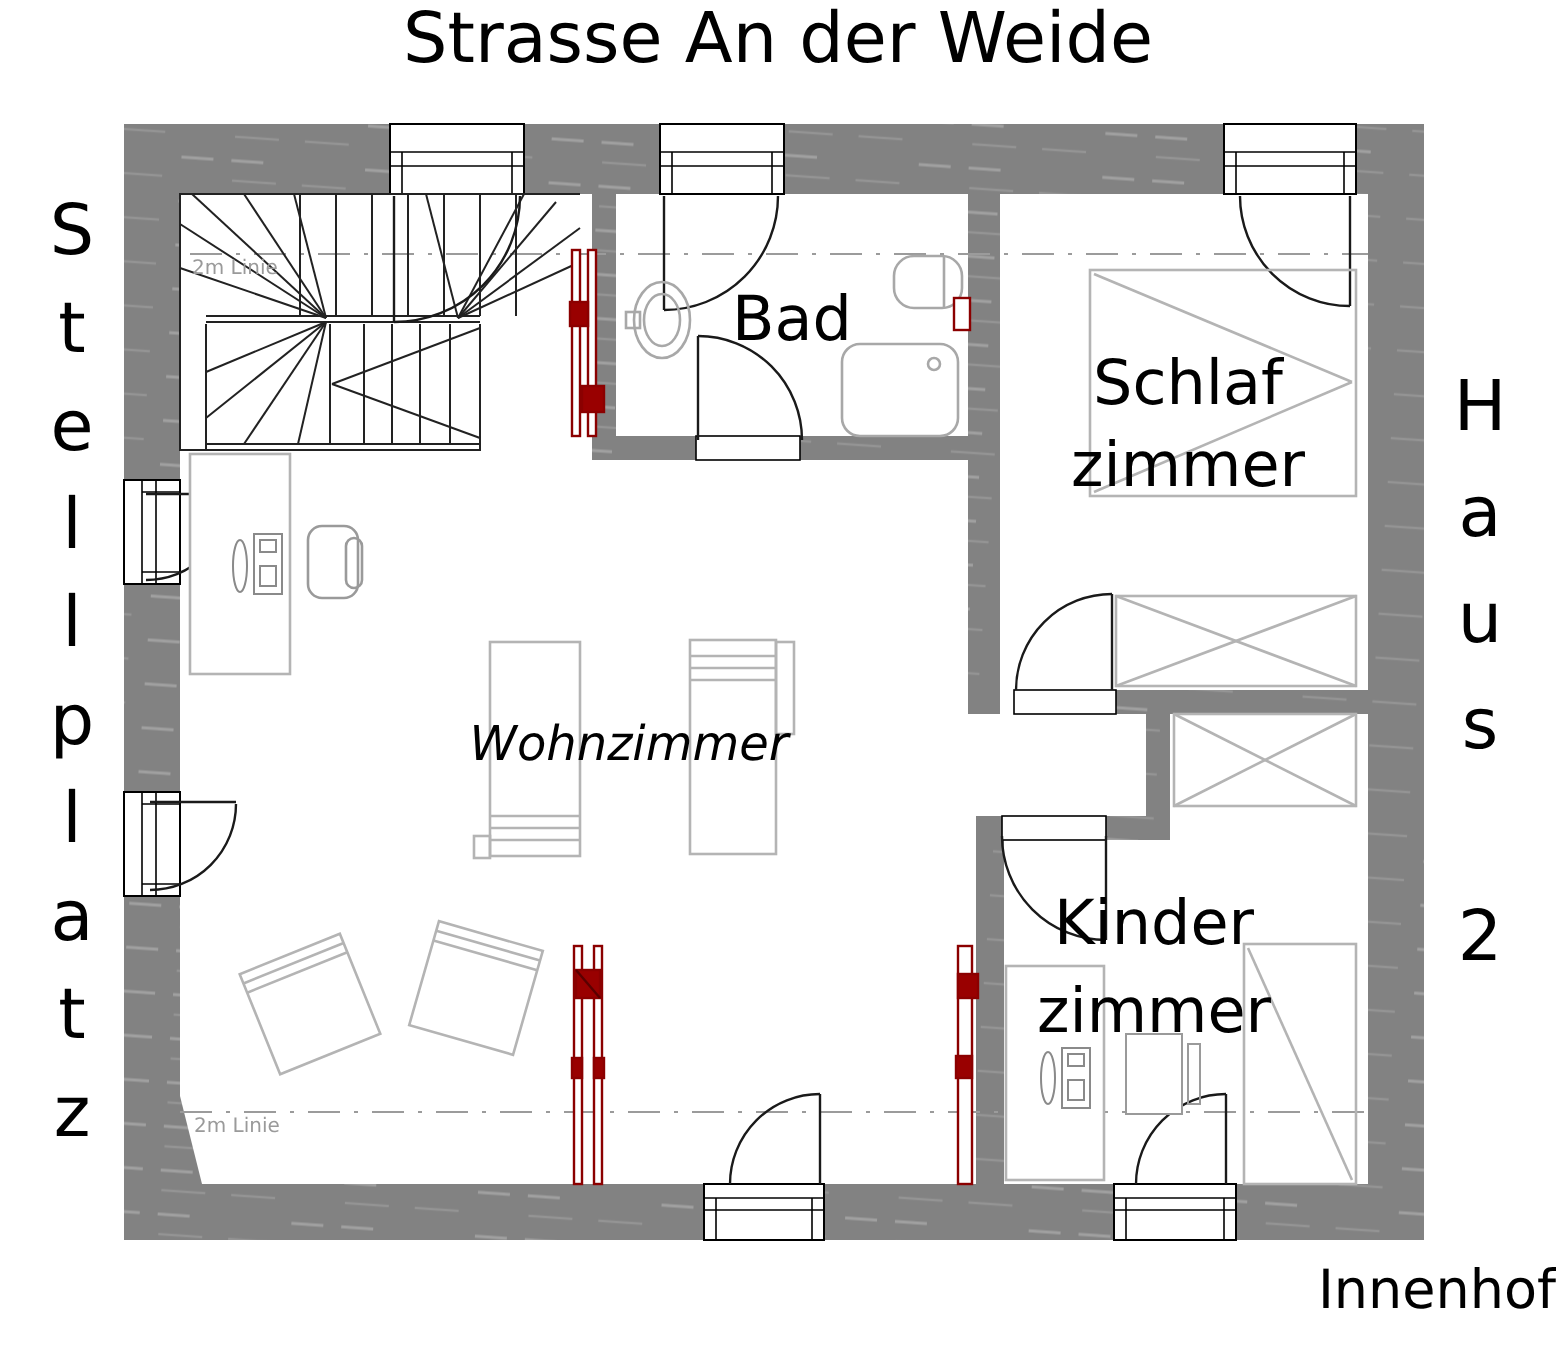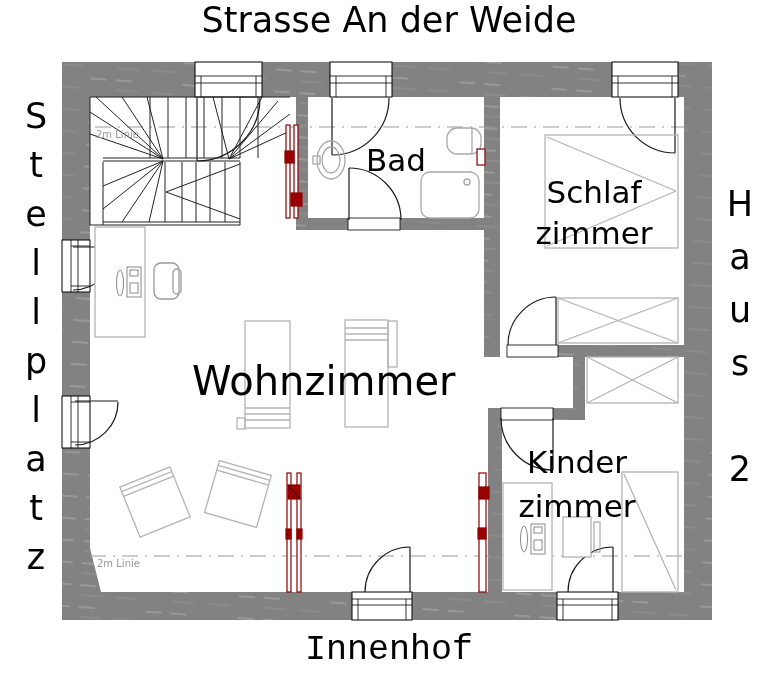--- a/index.html
+++ b/index.html
@@ -1,28 +1,28 @@
 <!DOCTYPE html>
 <html><head>
 <meta charset="utf-8">
 <style>
   html,body{margin:0;padding:0;background:#fff;}
   .canvas{position:relative;width:778px;height:675px;background:#fff;overflow:hidden;
           font-family:"DejaVu Sans","Liberation Sans",sans-serif;color:#000;}
   .plan-svg{position:absolute;left:0;top:0;}
   .overlay{position:absolute;white-space:nowrap;}
   .title-top{left:0;right:0;top:0;text-align:center;font-size:35px;}
-  .title-bottom{left:0;right:0;top:630px;text-align:center;font-size:35px;font-family:Liberation Mono, monospace;}
+  .title-bottom{left:0;right:0;top:630px;text-align:right;font-size:27px;}
   .vstack{display:block;}
   .vstack span{display:block;text-align:center;}
   .stack-left{left:12px;top:92px;width:48px;font-size:35px;line-height:49px;}
   .stack-right{left:714px;top:178px;width:52px;font-size:35px;line-height:53px;}
   .room-label{font-size:31px;text-align:center;}
   .label-bad{left:336px;top:142px;width:120px;}
-  .label-wohn{left:192px;top:358px;width:225px;font-size:40px;}
+  .label-wohn{left:202px;top:358px;width:225px;font-size:24px;font-style:italic;}
   .room-label-2l{text-align:center;font-size:31px;line-height:41px;}
   .label-schlaf{left:504px;top:172px;width:180px;}
   .label-kinder{left:487px;top:440px;width:180px;line-height:44px;}
   .mline{font-size:10px;color:#9a9a9a;}
   .mline-top{left:96px;top:129px;}
   .mline-bottom{left:97px;top:558px;}
 </style>
 </head>
 <body>
 

